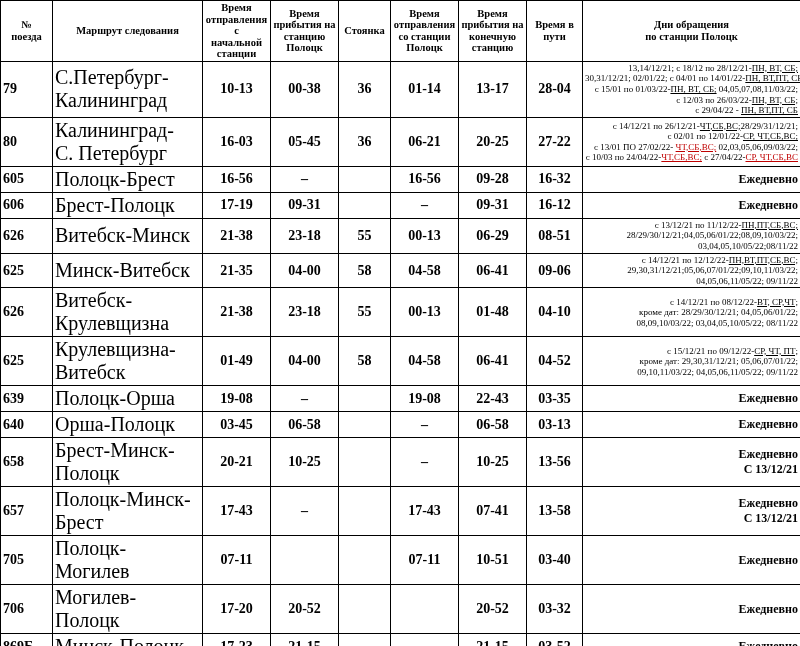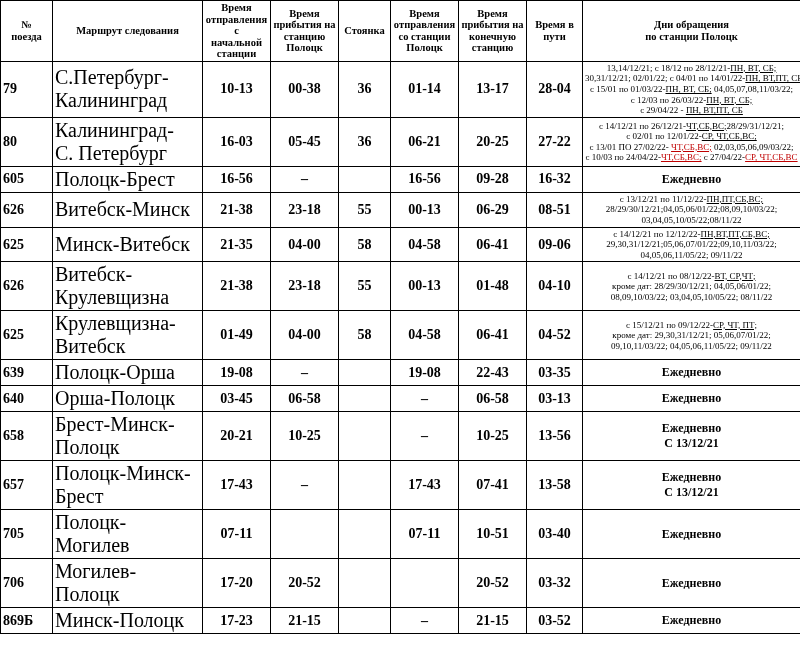--- a/index.html
+++ b/index.html
@@ -55,21 +55,21 @@
   }
   td.t {
     text-align: center;
     font-weight: bold;
     font-size: 14px;
   }
   td.days {
     font-size: 9px;
     line-height: 1.18;
     padding: 2px 3px;
-    text-align: center;
+    text-align: right;
   }
   td.days.plain {
     font-size: 12px;
     font-weight: bold;
     line-height: 1.25;
     margin-left: 13px;
   }
   .days-red {
     color: #c00000;
   }
@@ -188,20 +188,35 @@
         <td class="t">–</td>
         <td class="t"></td>
         <td class="t">16-56</td>
         <td class="t">09-28</td>
         <td class="t">16-32</td>
         <td class="days plain">
           <div>Ежедневно</div>
         </td>
       </tr>
       <tr>
+        <td class="num">606</td>
+        <td class="route">
+          <div>Брест-Полоцк</div>
+        </td>
+        <td class="t">17-19</td>
+        <td class="t">09-31</td>
+        <td class="t"></td>
+        <td class="t">–</td>
+        <td class="t">09-31</td>
+        <td class="t">16-12</td>
+        <td class="days plain">
+          <div>Ежедневно</div>
+        </td>
+      </tr>
+      <tr>
         <td class="num">626</td>
         <td class="route">
           <div>Витебск-Минск</div>
         </td>
         <td class="t">21-38</td>
         <td class="t">23-18</td>
         <td class="t">55</td>
         <td class="t">00-13</td>
         <td class="t">06-29</td>
         <td class="t">08-51</td>

